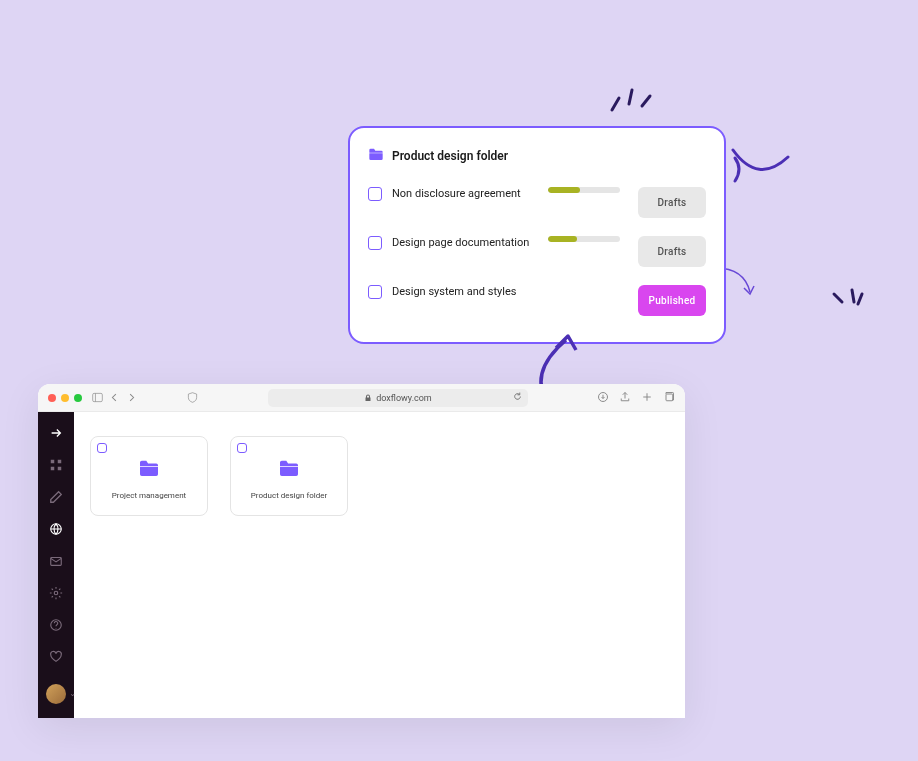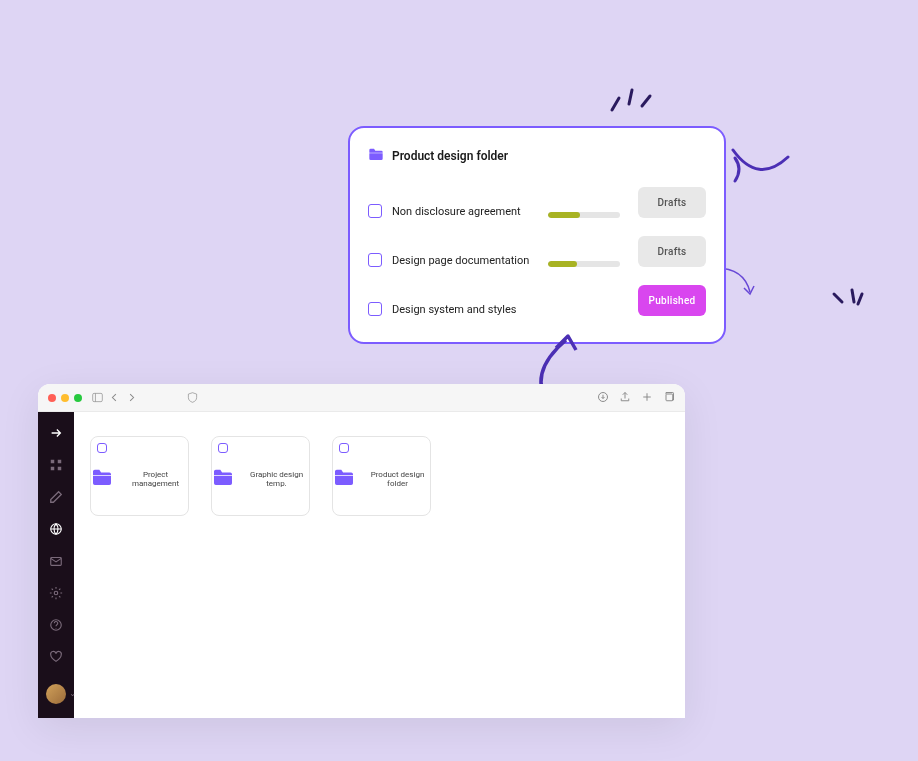--- a/index.html
+++ b/index.html
@@ -30,21 +30,21 @@
   margin-bottom: 22px;
 }
 .detail-header .folder-icon { color: #7c5cff; }
 .detail-header .title {
   font-size: 12px;
   font-weight: 600;
   color: #1a1a1a;
 }
 .doc-row {
   display: flex;
-  align-items: flex-end;
+  align-items: flex-start;
   margin-bottom: 18px;
 }
 .doc-row:last-child { margin-bottom: 4px; }
 .doc-check {
   width: 14px;
   height: 14px;
   border: 1.5px solid #7c5cff;
   border-radius: 3px;
   margin-right: 10px;
   flex-shrink: 0;
@@ -182,27 +182,27 @@
   font-size: 11px;
   font-weight: 600;
   color: #222;
   margin-bottom: 14px;
 }
 .folder-grid {
   display: flex;
   gap: 22px;
 }
 .folder-card {
-  width: 99px;
+  width: 118px;
   height: 80px;
   border: 1px solid #e4e4e4;
   border-radius: 8px;
   position: relative;
   display: flex;
-  flex-direction: row;
+  flex-direction: column;
   align-items: center;
   justify-content: center;
   gap: 10px;
   padding-top: 6px;
 }
 .folder-card .fc-check {
   position: absolute;
   top: 6px;
   left: 6px;
   width: 10px;
@@ -308,20 +308,32 @@
         <svg viewBox="0 0 16 16" fill="none" stroke="currentColor" stroke-width="1.5">
             <path d="M6 3 L11 8 L6 13"></path>
           </svg>
       </span>
     </div>
     <span style="color:#8a8a8a; margin-left:40px;">
       <svg width="11" height="11" viewBox="0 0 16 16" fill="none" stroke="currentColor">
           <path d="M8 1 L14 3 V8 Q14 13 8 15 Q2 13 2 8 V3 Z"></path>
         </svg>
     </span>
+    <div class="url-bar">
+      <svg width="8" height="8" viewBox="0 0 16 16" fill="#666" style="margin-right:4px;">
+          <path d="M4 7V5a4 4 0 118 0v2h1v7H3V7h1zm2 0h4V5a2 2 0 10-4 0v2z"></path>
+        </svg>
+      <span>doxflowy.com</span>
+      <span class="refresh">
+        <svg width="9" height="9" viewBox="0 0 16 16" fill="none" stroke="#666" stroke-width="1.5">
+            <path d="M13 8a5 5 0 11-2-4"></path>
+            <path d="M12 1v4h-4"></path>
+          </svg>
+      </span>
+    </div>
     <div class="right-ctrl">
       <span><svg viewBox="0 0 16 16" fill="none" stroke="currentColor" stroke-width="1.3">
             <circle cx="8" cy="8" r="6"></circle>
             <path d="M8 5v5M6 8l2 2 2-2"></path>
           </svg></span>
       <span><svg viewBox="0 0 16 16" fill="none" stroke="currentColor" stroke-width="1.3">
             <path d="M8 2v8M5 5l3-3 3 3M3 10v3h10v-3"></path>
           </svg></span>
       <span><svg viewBox="0 0 16 16" fill="none" stroke="currentColor" stroke-width="1.3">
             <path d="M8 3v10M3 8h10"></path>
@@ -391,27 +403,20 @@
       <div class="folder-grid">
 
         <div class="folder-card">
           <div class="fc-check"></div>
           <span class="fc-icon"><svg width="22" height="18" viewBox="0 0 24 20" fill="currentColor">
                 <path d="M2 4a2 2 0 012-2h5l2 3h9a2 2 0 012 2v1H2V4zM2 9h20v8a2 2 0 01-2 2H4a2 2 0 01-2-2V9z"></path>
               </svg></span>
           <span class="fc-label">Project management</span>
         </div>
 
-        <div class="folder-card">
-          <div class="fc-check"></div>
-          <span class="fc-icon"><svg width="22" height="18" viewBox="0 0 24 20" fill="currentColor">
-                <path d="M2 4a2 2 0 012-2h5l2 3h9a2 2 0 012 2v1H2V4zM2 9h20v8a2 2 0 01-2 2H4a2 2 0 01-2-2V9z"></path>
-              </svg></span>
-          <span class="fc-label">Graphic design temp.</span>
-        </div>
 
 
         <div class="folder-card">
           <div class="fc-check"></div>
           <span class="fc-icon"><svg width="22" height="18" viewBox="0 0 24 20" fill="currentColor">
                 <path d="M2 4a2 2 0 012-2h5l2 3h9a2 2 0 012 2v1H2V4zM2 9h20v8a2 2 0 01-2 2H4a2 2 0 01-2-2V9z"></path>
               </svg></span>
           <span class="fc-label">Product design folder</span>
         </div>
 

